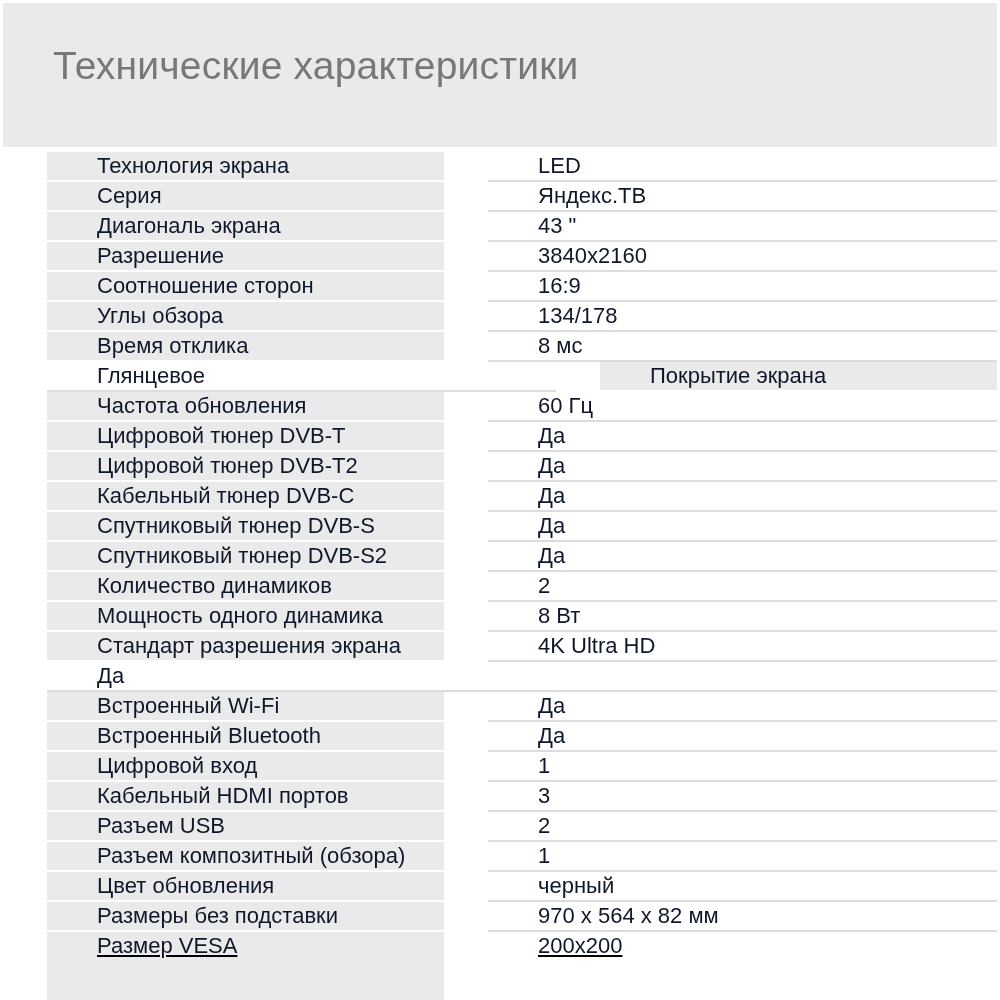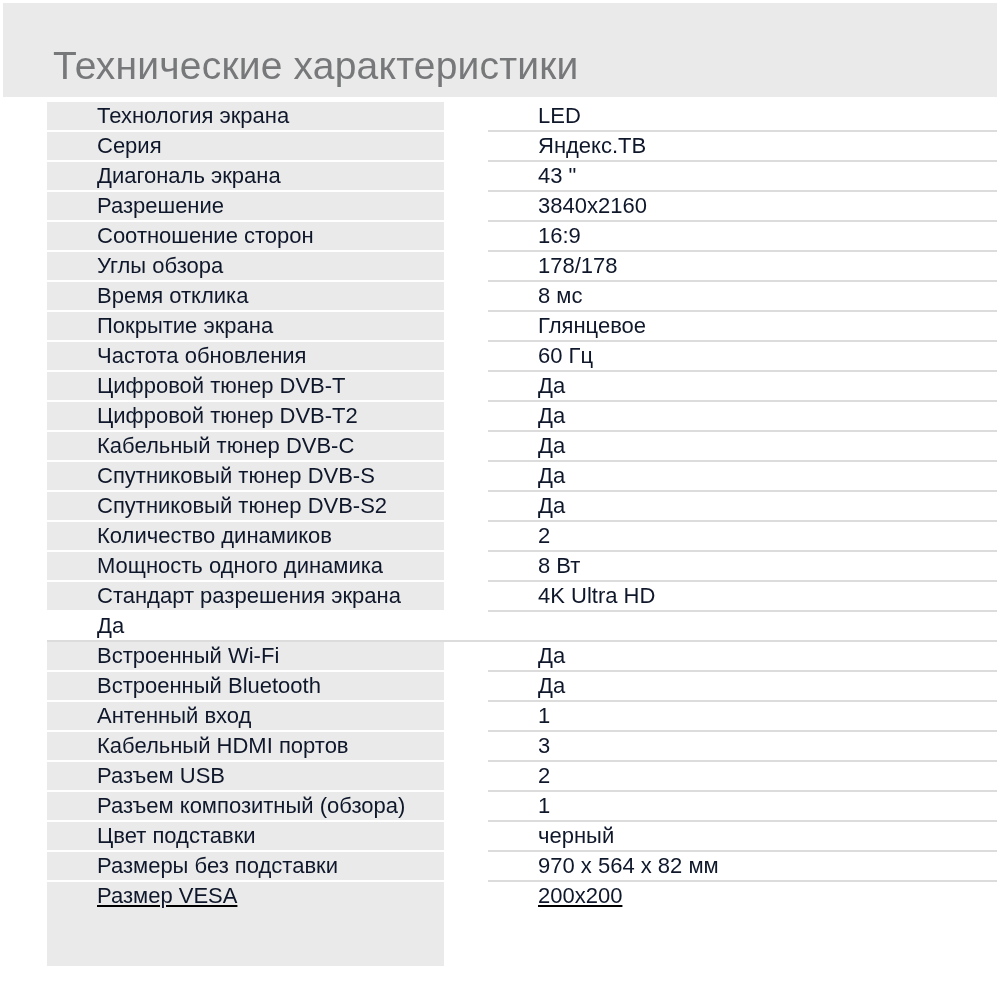--- a/index.html
+++ b/index.html
@@ -11,21 +11,21 @@
   .page {
     position: relative;
     width: 1000px;
     height: 1000px;
     background: #ffffff;
     box-sizing: border-box;
     padding: 3px;
     overflow: hidden;
   }
   .specs-header {
-    height: 94px;
+    height: 144px;
     background: #eaeaea;
     margin-bottom: 5px;
     box-sizing: border-box;
   }
   .page-title {
     margin: 0;
     padding: 40px 0 0 50px;
     font-size: 39px;
     line-height: 46px;
     font-weight: 400;
@@ -104,31 +104,31 @@
     <div class="cell cell-value">3840x2160</div>
   </div>
 
   <div class="spec-row">
     <div class="cell cell-label">Соотношение сторон</div>
     <div class="cell cell-value">16:9</div>
   </div>
 
   <div class="spec-row">
     <div class="cell cell-label">Углы обзора</div>
-    <div class="cell cell-value">178/178</div>
+    <div class="cell cell-value">134/178</div>
   </div>
 
   <div class="spec-row">
     <div class="cell cell-label">Время отклика</div>
     <div class="cell cell-value">8 мс</div>
   </div>
 
   <div class="spec-row">
+    <div class="cell cell-value">Глянцевое</div>
     <div class="cell cell-label">Покрытие экрана</div>
-    <div class="cell cell-value">Глянцевое</div>
   </div>
 
   <div class="spec-row">
     <div class="cell cell-label">Частота обновления</div>
     <div class="cell cell-value">60 Гц</div>
   </div>
 
   <div class="spec-row">
     <div class="cell cell-label">Цифровой тюнер DVB-T</div>
     <div class="cell cell-value">Да</div>
@@ -177,41 +177,41 @@
     <div class="cell cell-label">Встроенный Wi-Fi</div>
     <div class="cell cell-value">Да</div>
   </div>
 
   <div class="spec-row">
     <div class="cell cell-label">Встроенный Bluetooth</div>
     <div class="cell cell-value">Да</div>
   </div>
 
   <div class="spec-row">
-    <div class="cell cell-label">Антенный вход</div>
+    <div class="cell cell-label">Цифровой вход</div>
     <div class="cell cell-value">1</div>
   </div>
 
   <div class="spec-row">
     <div class="cell cell-label">Кабельный HDMI портов</div>
     <div class="cell cell-value">3</div>
   </div>
 
   <div class="spec-row">
     <div class="cell cell-label">Разъем USB</div>
     <div class="cell cell-value">2</div>
   </div>
 
   <div class="spec-row">
     <div class="cell cell-label">Разъем композитный (обзора)</div>
     <div class="cell cell-value">1</div>
   </div>
 
   <div class="spec-row">
-    <div class="cell cell-label">Цвет подставки</div>
+    <div class="cell cell-label">Цвет обновления</div>
     <div class="cell cell-value">черный</div>
   </div>
 
   <div class="spec-row">
     <div class="cell cell-label">Размеры без подставки</div>
     <div class="cell cell-value">970 x 564 x 82 мм</div>
   </div>
 
   <div class="spec-row">
     <div class="cell cell-label">Размер VESA</div>

